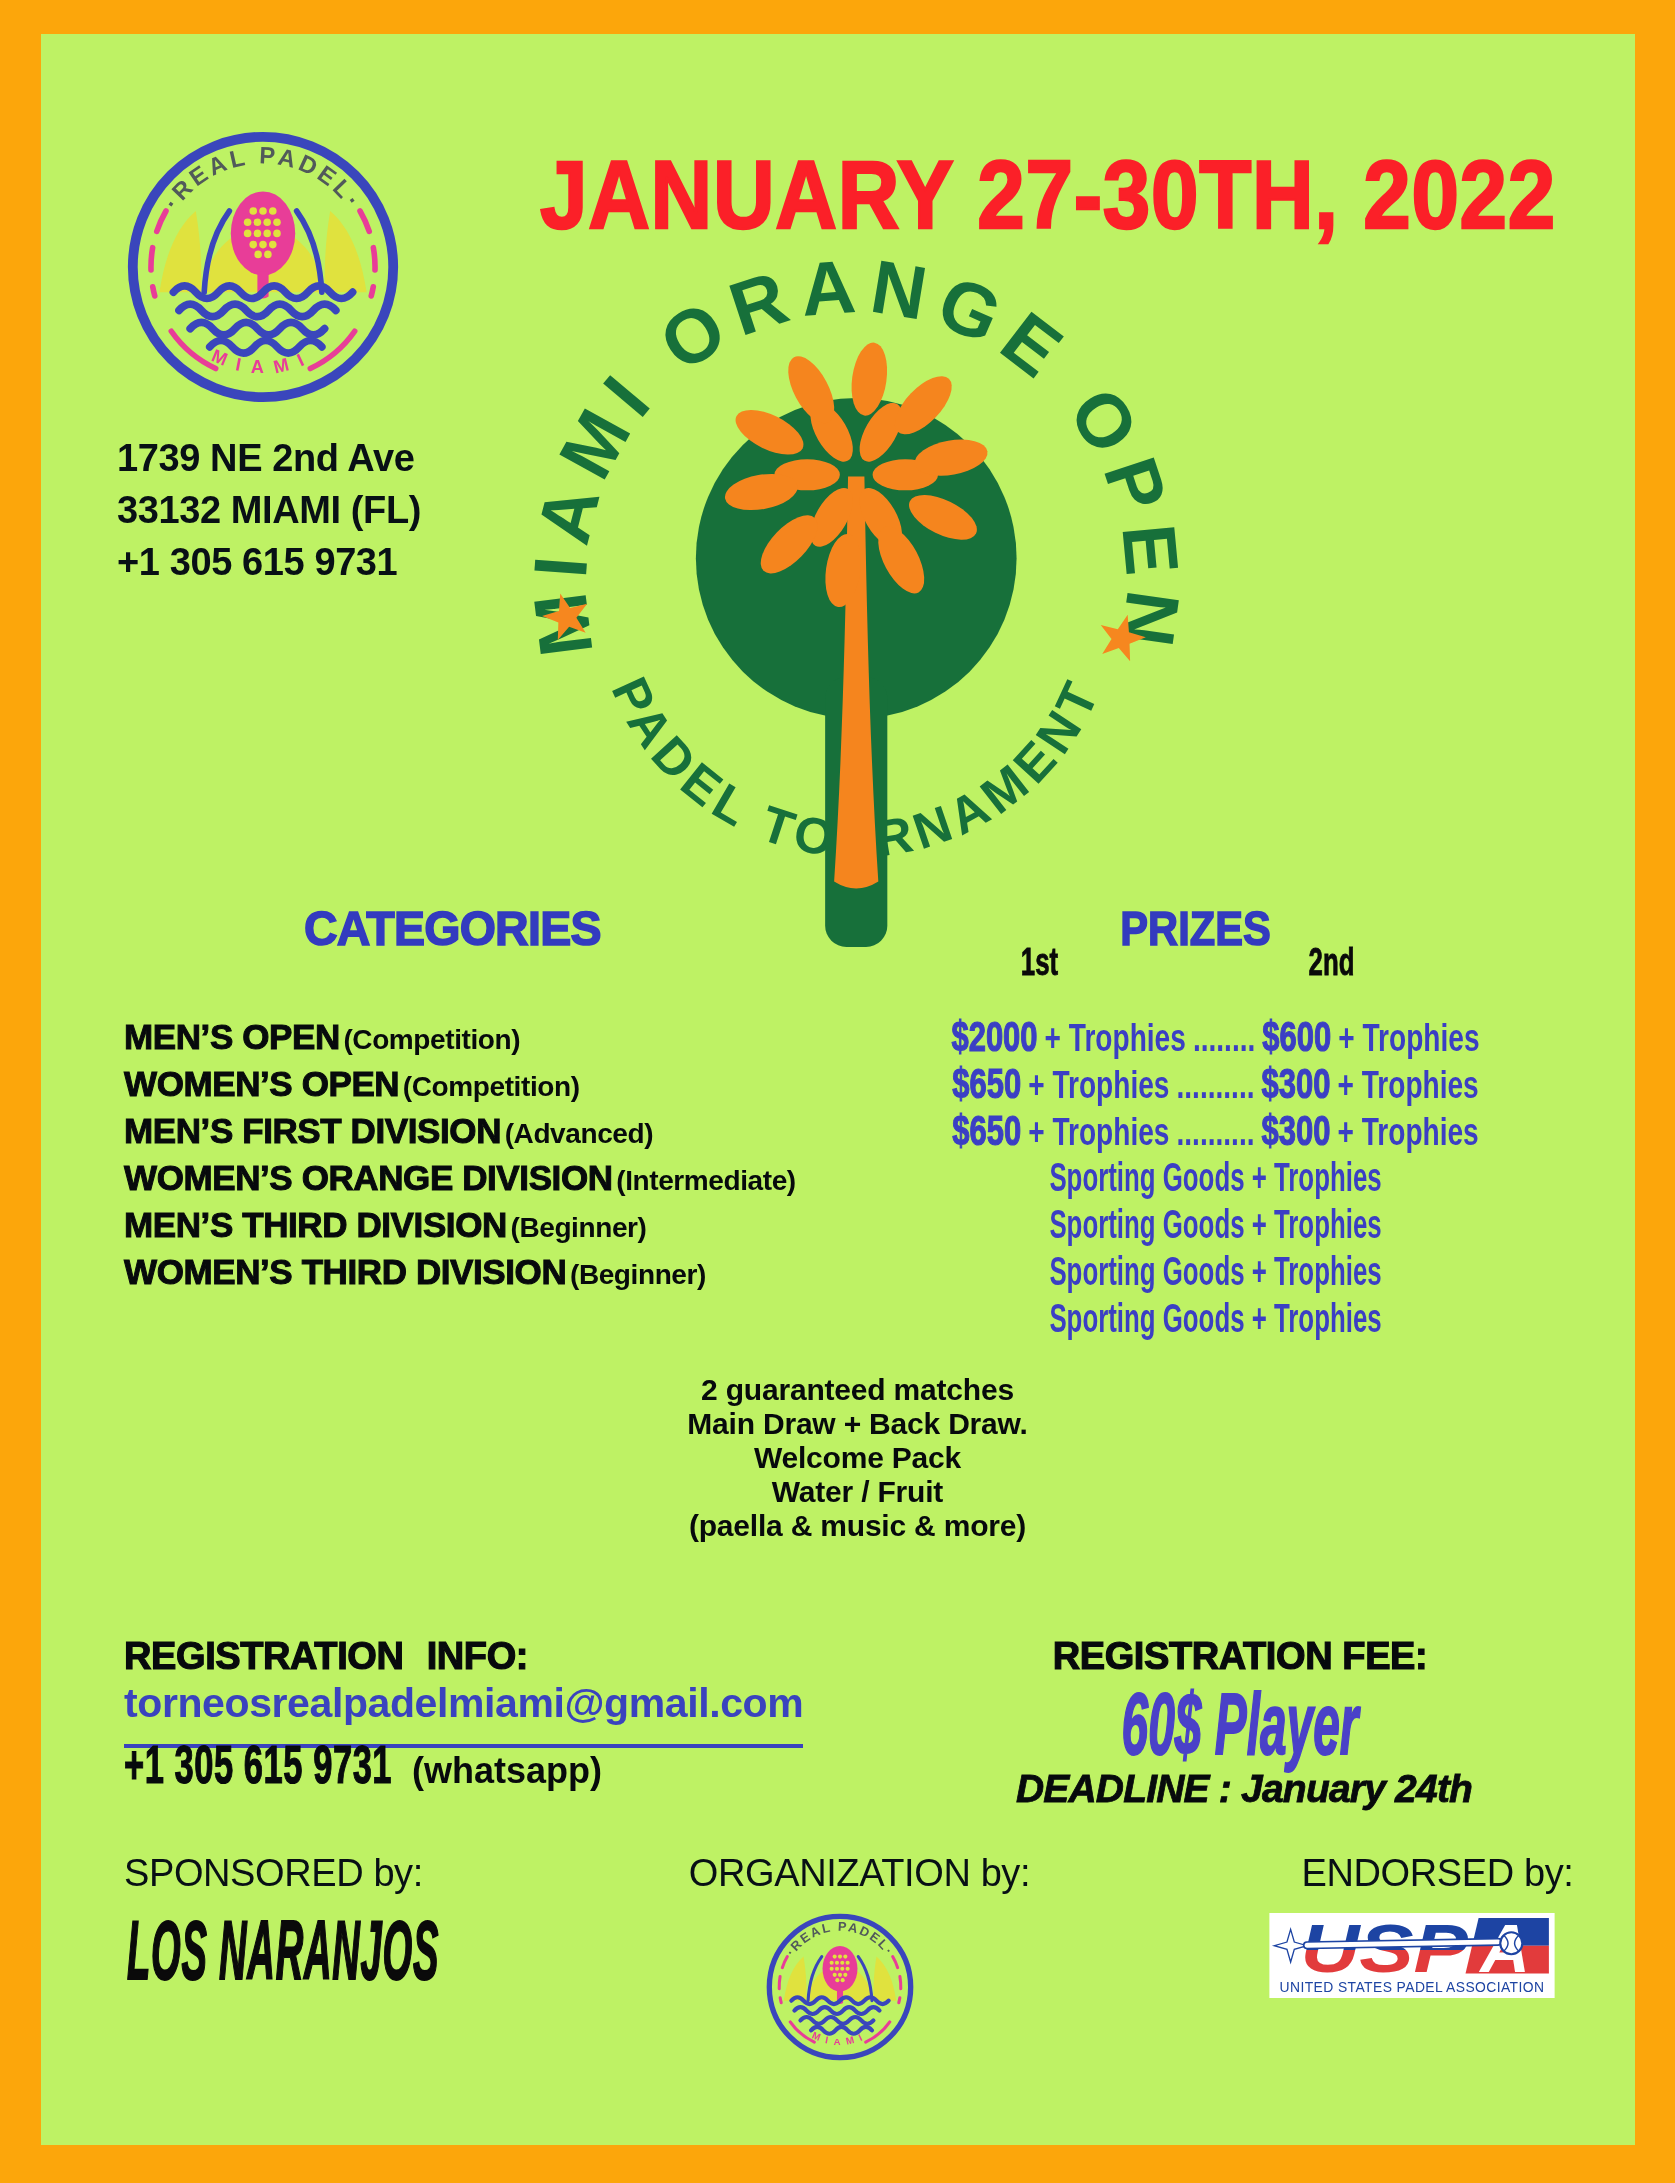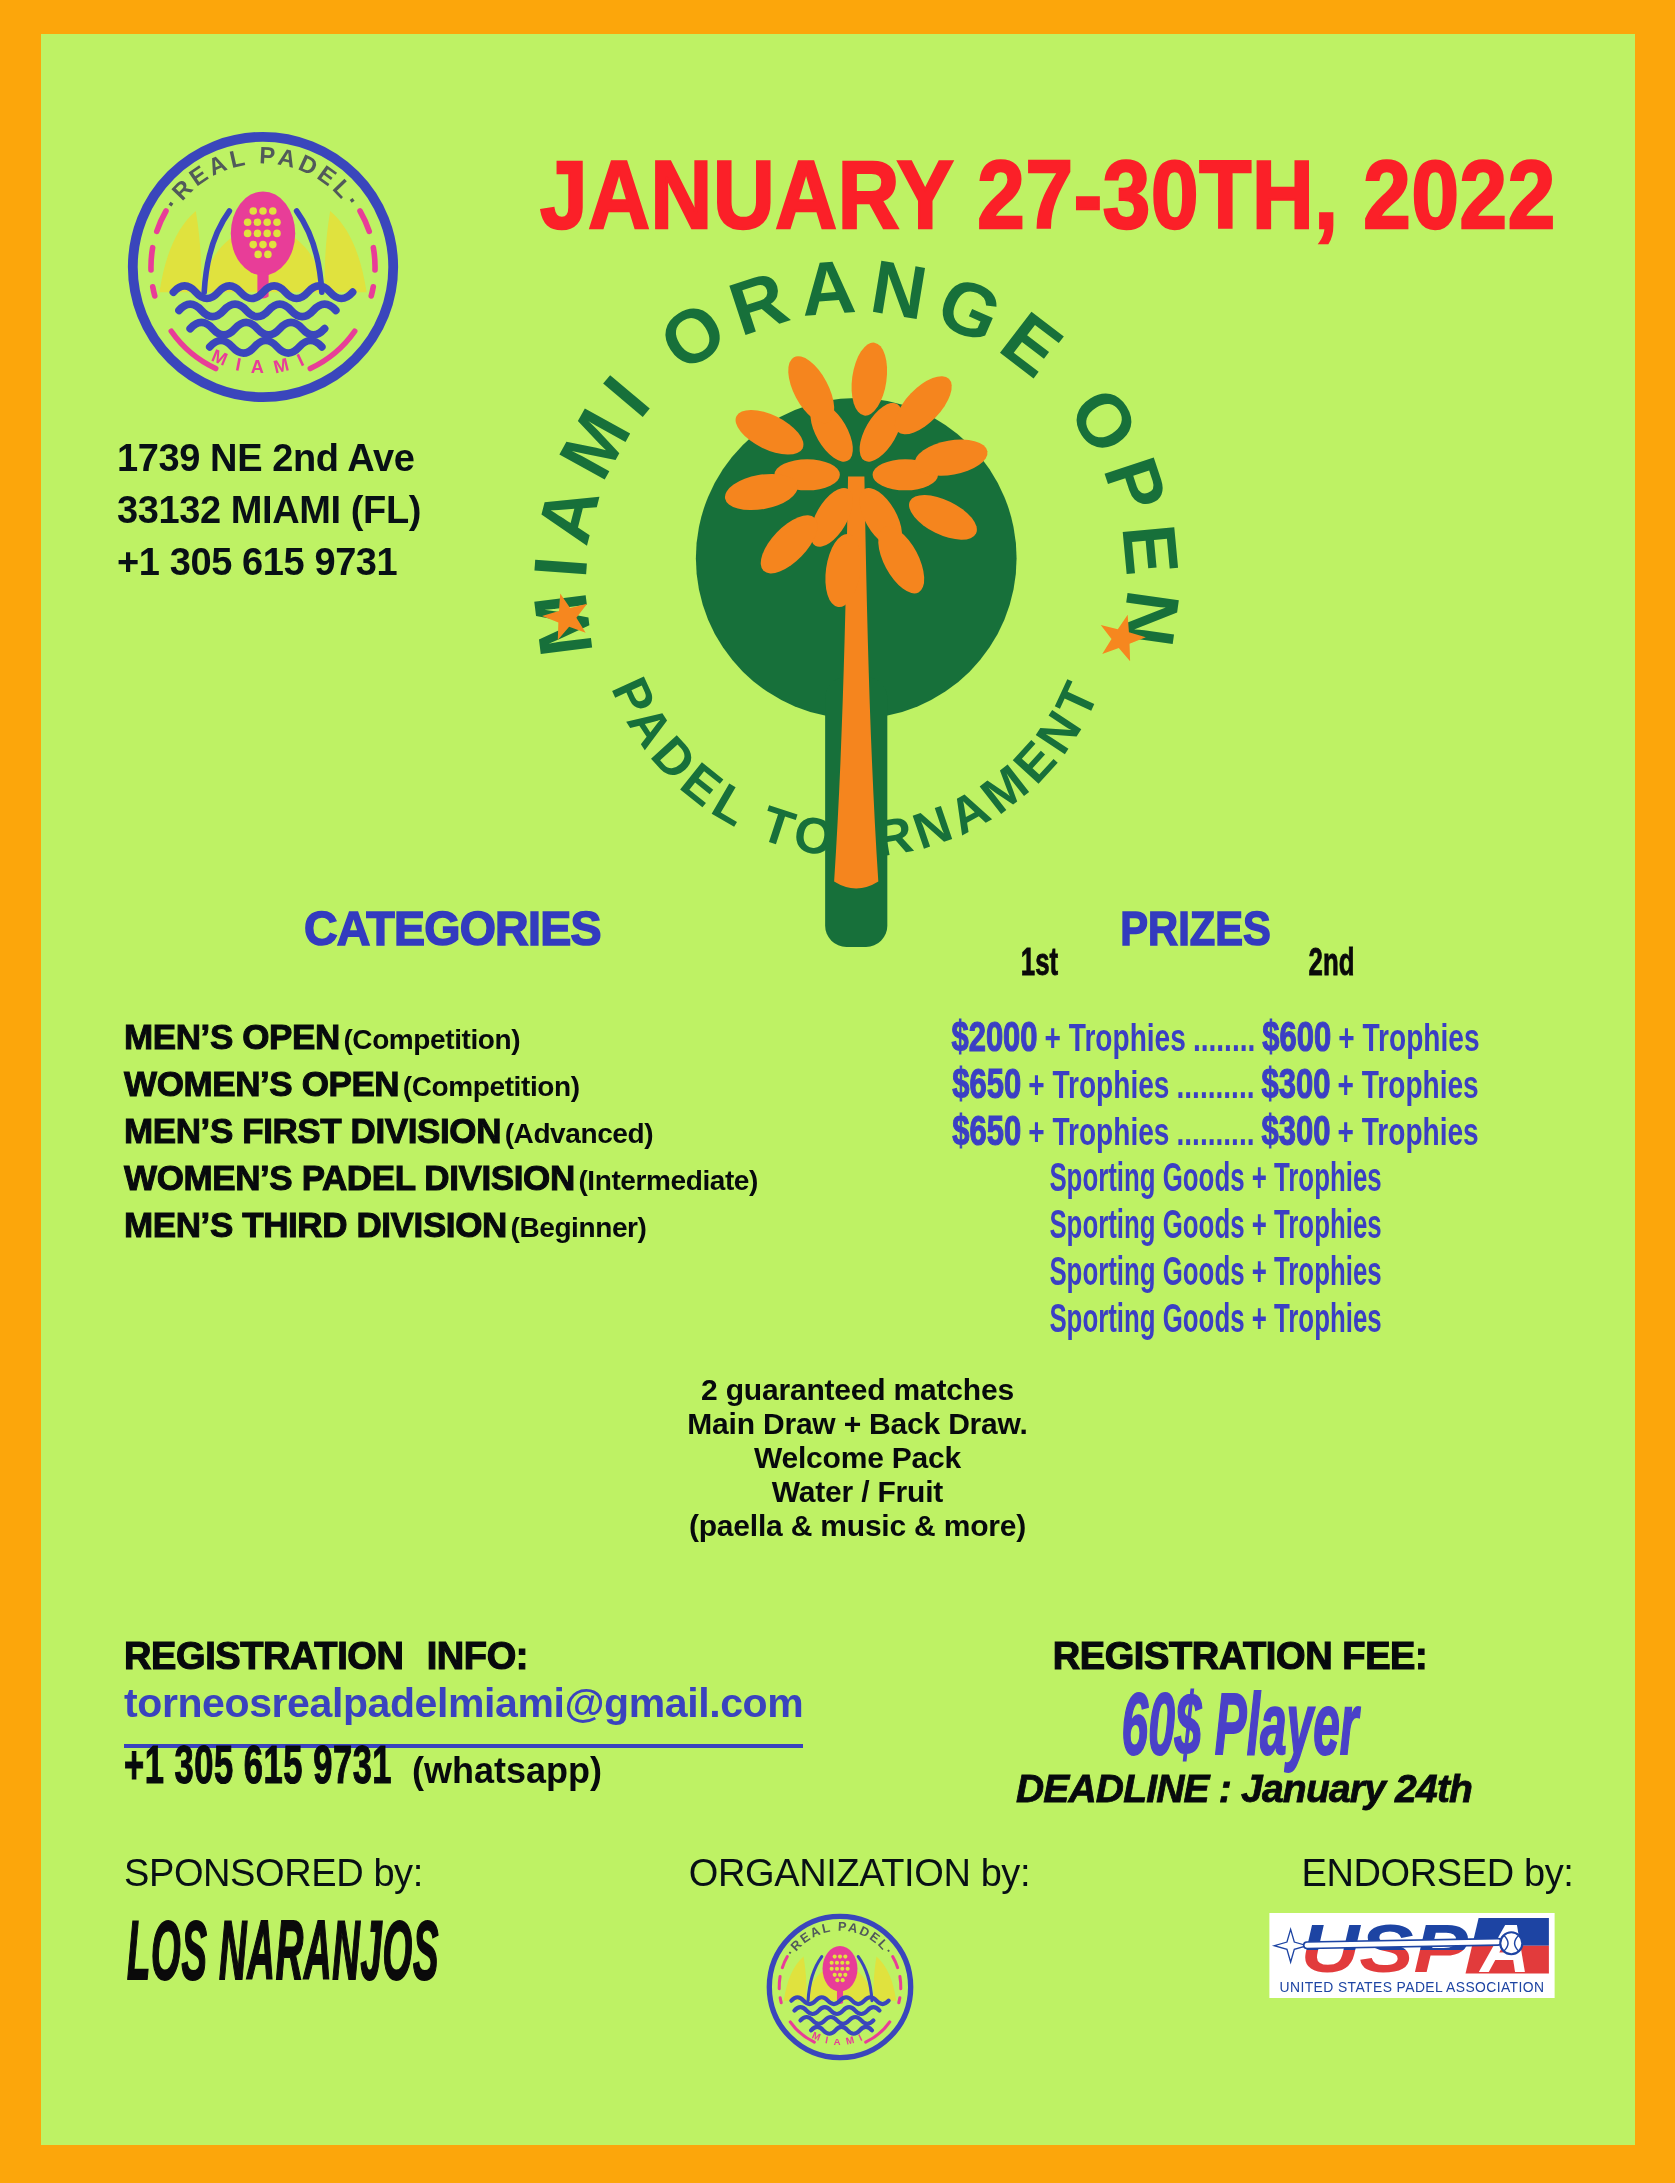--- a/index.html
+++ b/index.html
@@ -192,22 +192,23 @@
         <div class="colhead">1st</div>
       </div>
     <div class="abs col2nd">
         <div class="colhead">2nd</div>
       </div>
 
     <div class="abs cat-list">
       <div class="cat-row"><span class="cat-name">MEN’S OPEN</span> <span class="cat-level">(Competition)</span></div>
       <div class="cat-row"><span class="cat-name">WOMEN’S OPEN</span> <span class="cat-level">(Competition)</span></div>
       <div class="cat-row"><span class="cat-name">MEN’S FIRST DIVISION</span> <span class="cat-level">(Advanced)</span></div>
-      <div class="cat-row"><span class="cat-name">WOMEN’S PADEL DIVISION</span> <span class="cat-level">(Intermediate)</span></div>
+      <div class="cat-row"><span class="cat-name">WOMEN’S ORANGE DIVISION</span> <span class="cat-level">(Intermediate)</span></div>
       <div class="cat-row"><span class="cat-name">MEN’S THIRD DIVISION</span> <span class="cat-level">(Beginner)</span></div>
+      <div class="cat-row"><span class="cat-name">WOMEN’S THIRD DIVISION</span> <span class="cat-level">(Beginner)</span></div>
     </div>
 
     <div class="abs prize-list">
       <div class="prize-row">
         <span class="amt">$2000</span>
           <span class="suf">+ Trophies</span>
           <span class="dots">........</span>
           <span class="amt">$600</span>
           <span class="suf">+ Trophies</span>
       </div>

